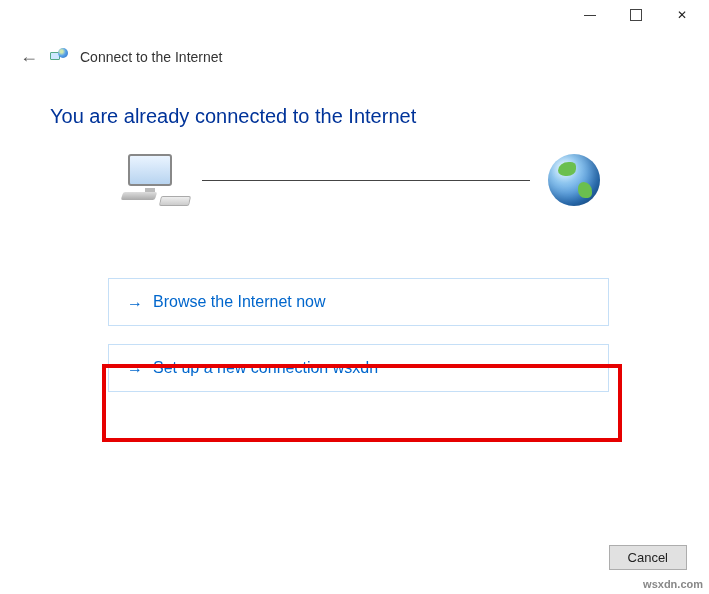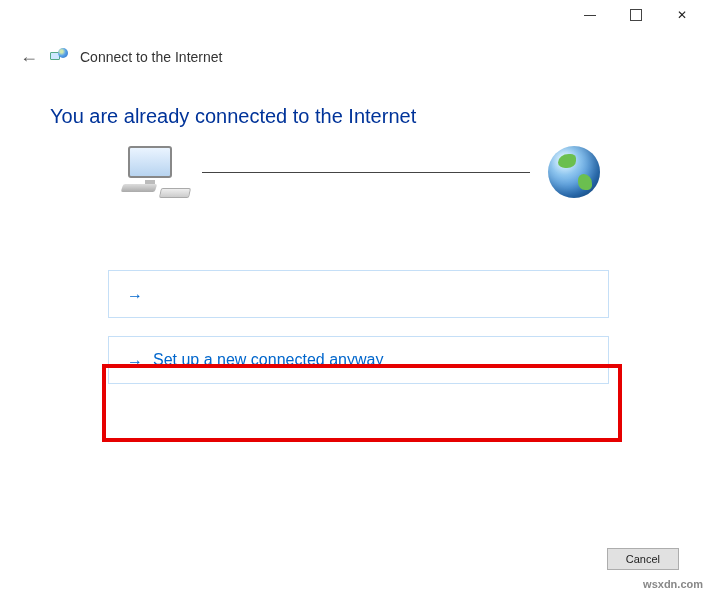--- a/index.html
+++ b/index.html
@@ -67,21 +67,21 @@
       font-size: 14px;
       color: #333;
     }
     .content {
       padding: 30px 40px 0 50px;
     }
     .heading {
       font-size: 20px;
       color: #003399;
       font-weight: 400;
-      margin-bottom: 16px;
+      margin-bottom: 24px;
     }
     .diagram {
       display: flex;
       align-items: center;
       justify-content: center;
       gap: 18px;
       margin: 0 auto 70px auto;
       width: 480px;
     }
     .diagram .line {
@@ -138,26 +138,26 @@
     .opt .arr {
       color: #0066cc;
       font-size: 16px;
     }
     .opt .lbl {
       color: #0066cc;
       font-size: 16px;
     }
     .cancel-btn {
       position: absolute;
-      right: 30px;
+      right: 22px;
       bottom: 24px;
       background: #e1e1e1;
       border: 1px solid #adadad;
       padding: 4px 18px;
-      font-size: 11px;
+      font-size: 13px;
       color: #222;
       cursor: pointer;
       text-align: center;
     }
     .watermark {
       position: absolute;
       right: 6px;
       bottom: 4px;
       font-size: 11px;
       color: #888;
@@ -201,24 +201,25 @@
         <div class="base"></div>
         <div class="kb"></div>
     </div>
     <div class="line"></div>
     <div class="globe-ico"></div>
   </div>
 
   <div class="options">
     <div class="opt">
       <span class="arr">→</span>
+      <span class="lbl">Browse the Internet now</span>
     </div>
     <div class="opt">
       <span class="arr">→</span>
-      <span class="lbl">Set up a new connected anyway</span>
+      <span class="lbl">Set up a new connection wsxdn</span>
     </div>
   </div>
 </div>
 
 <div class="highlight"></div>
 
 <button class="cancel-btn">Cancel</button>
 
 <div class="watermark">wsxdn.com</div>
 

